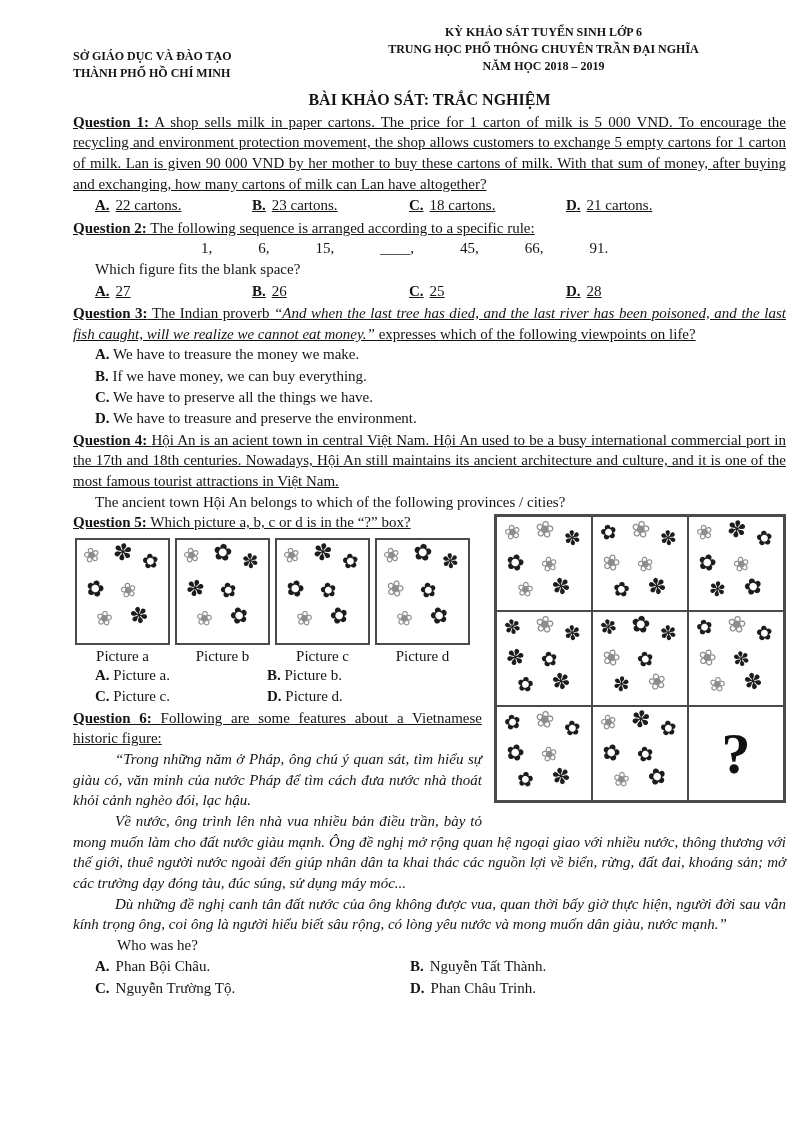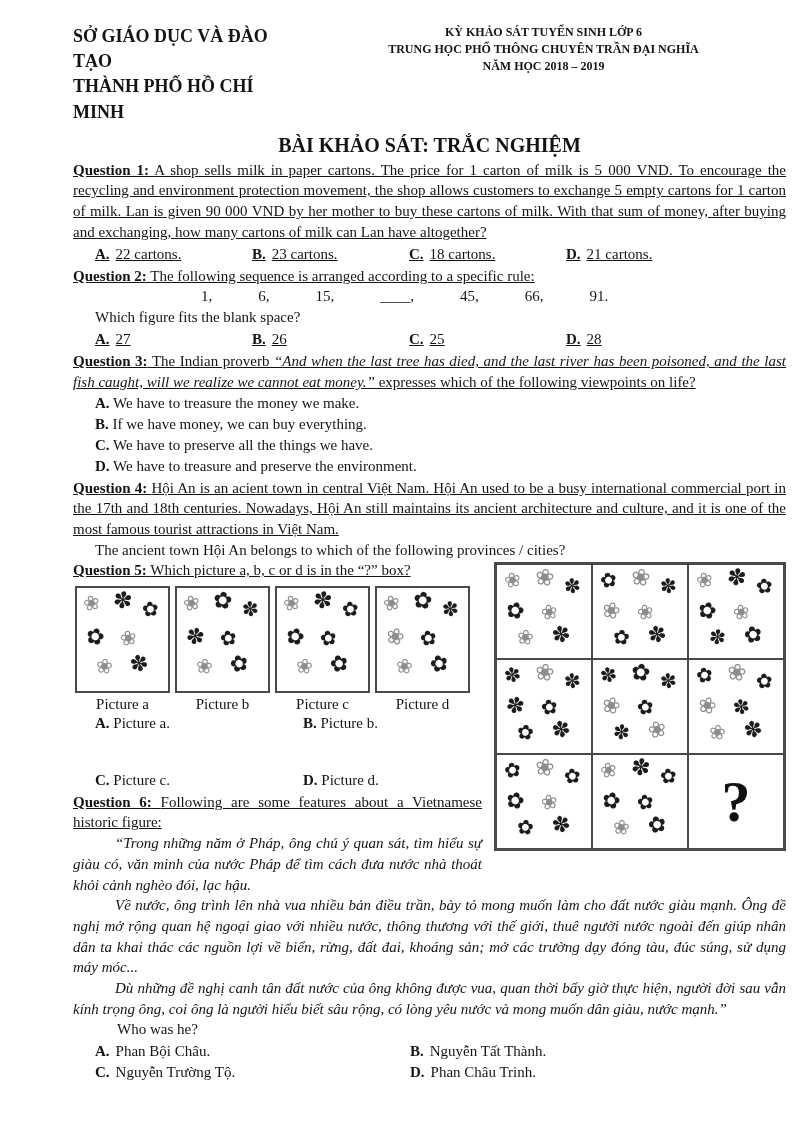--- a/index.html
+++ b/index.html
@@ -2,24 +2,24 @@
 <html><head>
 <meta charset="utf-8">
 <style>
   html,body{margin:0;padding:0;background:#e8e8e8;}
   .page{width:800px;height:1131px;background:#ffffff;margin:0 auto;position:relative;
         overflow:hidden;font-family:"Liberation Serif","DejaVu Serif",serif;color:#141414;}
   .inner{padding:24px 14px 0 73px;}
 
   
   .doc-header{display:flex;align-items:flex-start;}
-  .hdr-left{width:228px;font-weight:bold;font-size:18px;line-height:1.4;}
+  .hdr-left{width:228px;font-weight:bold;font-size:12px;line-height:1.4;margin-top:24px;}
   .hdr-right{flex:1;text-align:center;font-weight:bold;font-size:12px;line-height:1.4;}
 
-  .doc-title{text-align:center;font-weight:bold;font-size:20px;margin:9px 0 3px 0;}
+  .doc-title{text-align:center;font-weight:bold;font-size:16px;margin:9px 0 3px 0;}
 
   
   .qpara{margin:0;text-align:justify;font-size:15px;line-height:1.38;text-decoration:underline;}
   .qlabel{font-weight:bold;}
   .quote{font-style:italic;}
   .subline{margin:0 0 0 22px;font-size:15px;line-height:1.38;}
 
   
   .opts4{display:flex;margin:1px 0 1px 22px;font-size:15px;line-height:1.42;text-decoration:underline;}
   .opts4 .opt{width:157px;}
@@ -248,21 +248,21 @@
               <span class="fl d">✽</span>
               <span class="fl g">❀</span>
               <span class="fl d">✿</span>
               <span class="fl g">❀</span>
               <span class="fl d">✿</span>
             </div>
           <figcaption>Picture d</figcaption>
         </figure>
       </div>
 
-      <div class="optlist" style="display:flex;flex-wrap:wrap;gap:36px;">
+      <div class="optlist" style="display:flex;flex-wrap:wrap;">
         <div style="width:172px;"><b>A.</b> <span>Picture a.</span></div>
         <div><b>B.</b> <span>Picture b.</span></div>
         <div style="width:172px;"><b>C.</b> <span>Picture c.</span></div>
         <div><b>D.</b> <span>Picture d.</span></div>
       </div>
 
       <p class="qpara"><b class="qlabel">Question 6:</b> <span>Following are some features about a Vietnamese historic figure:</span></p>
       <p class="vq">“Trong những năm ở Pháp, ông chú ý quan sát, tìm hiểu sự giàu có, văn minh của nước Pháp để tìm cách đưa nước nhà thoát khỏi cảnh nghèo đói, lạc hậu.</p>
       <p class="vq">Về nước, ông trình lên nhà vua nhiều bản điều trần, bày tỏ mong muốn làm cho đất nước giàu mạnh. Ông đề nghị mở rộng quan hệ ngoại giao với nhiều nước, thông thương với thế giới, thuê người nước ngoài đến giúp nhân dân ta khai thác các nguồn lợi về biển, rừng, đất đai, khoáng sản; mở các trường dạy đóng tàu, đúc súng, sử dụng máy móc...</p>
       <p class="vq">Dù những đề nghị canh tân đất nước của ông không được vua, quan thời bấy giờ thực hiện, người đời sau vẫn kính trọng ông, coi ông là người hiểu biết sâu rộng, có lòng yêu nước và mong muốn dân giàu, nước mạnh.”</p>

